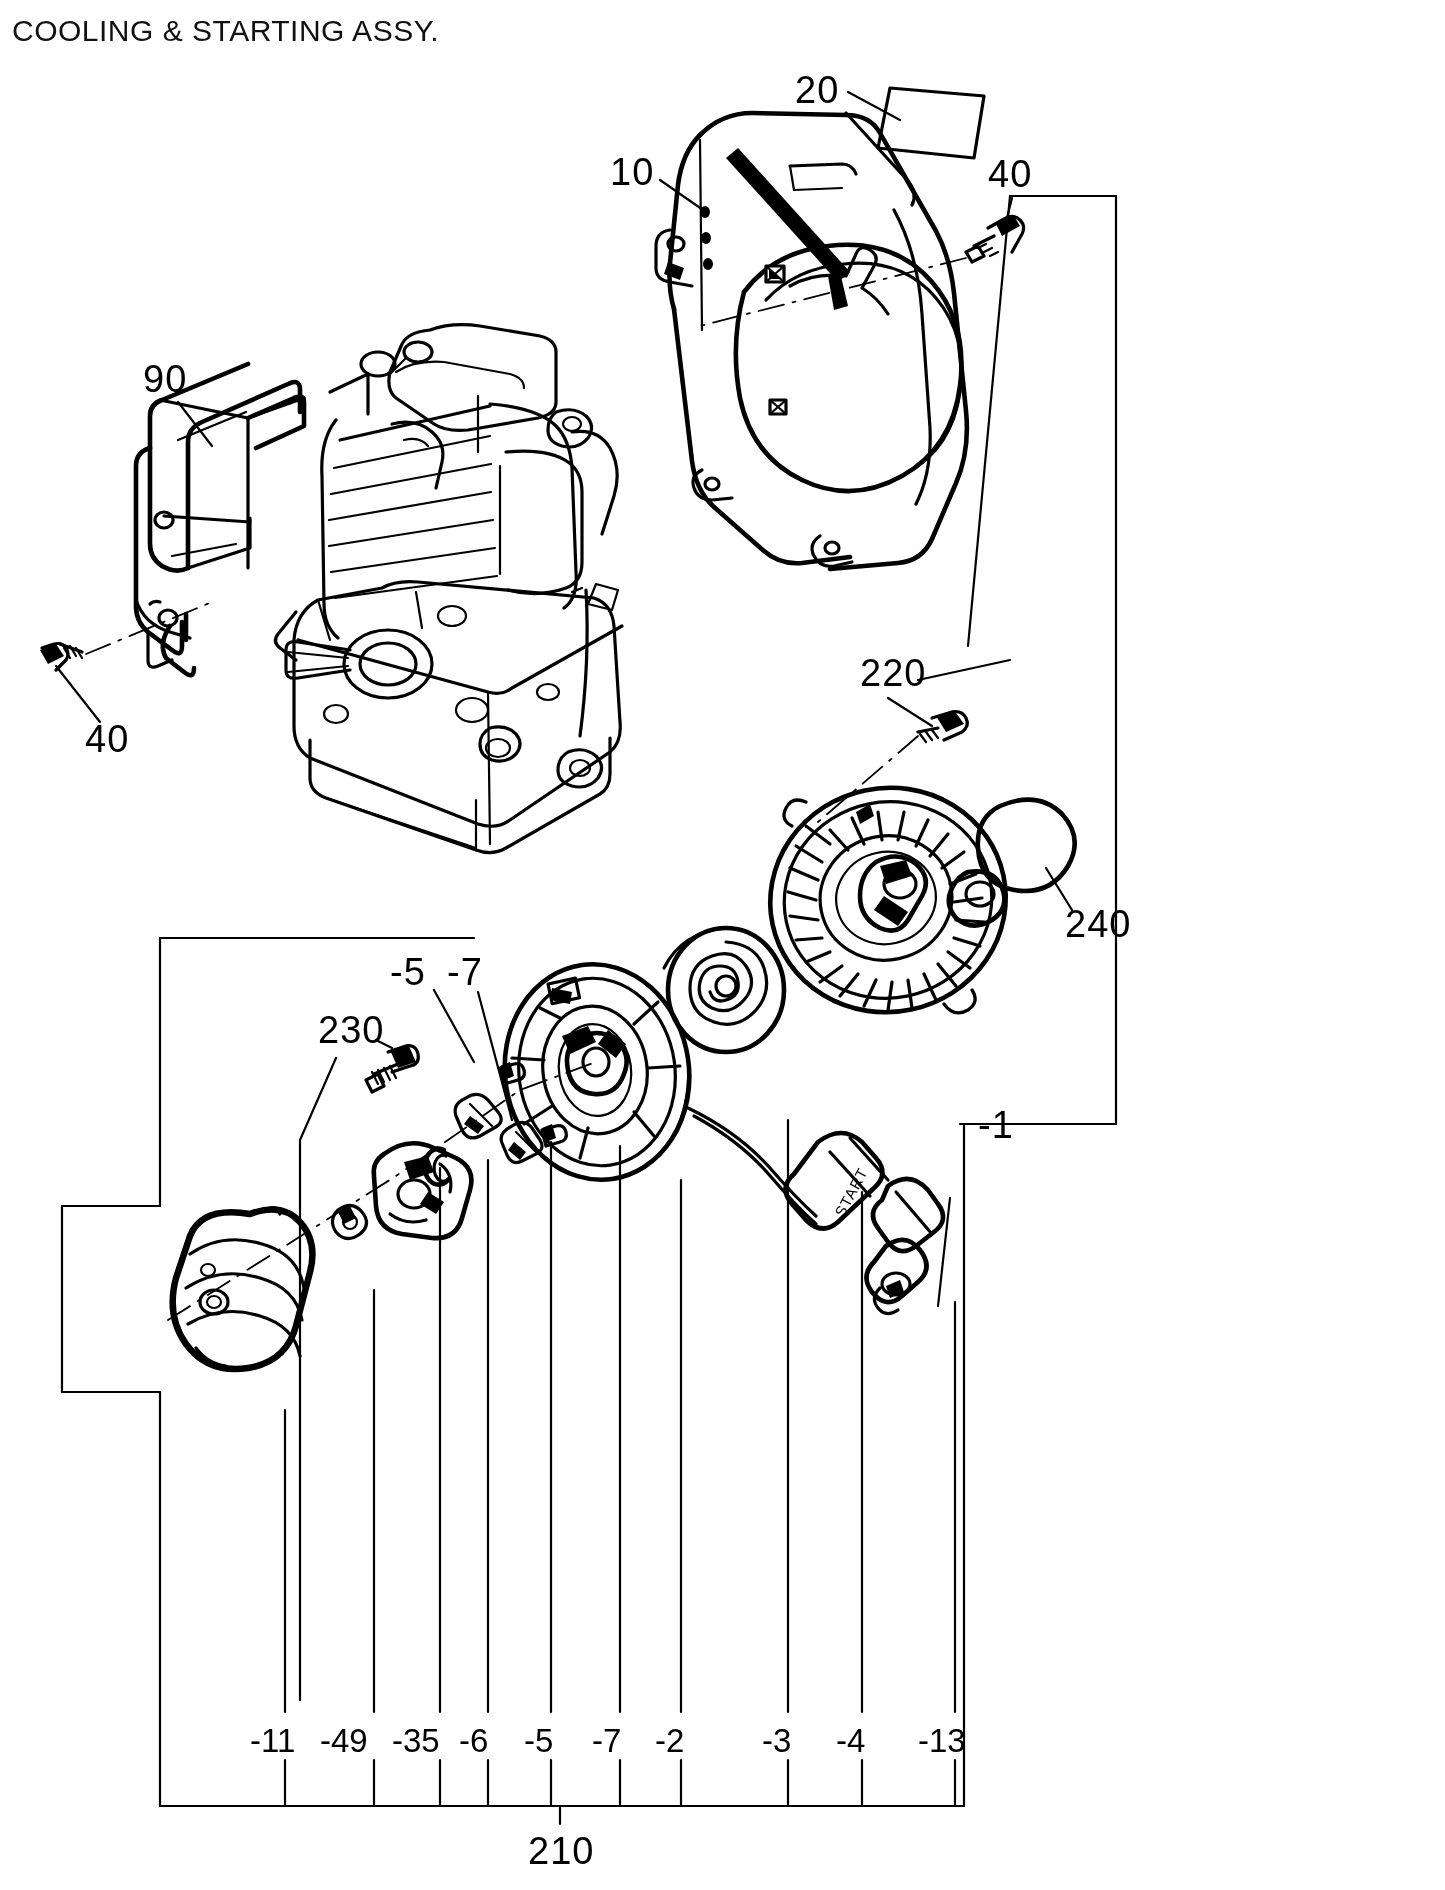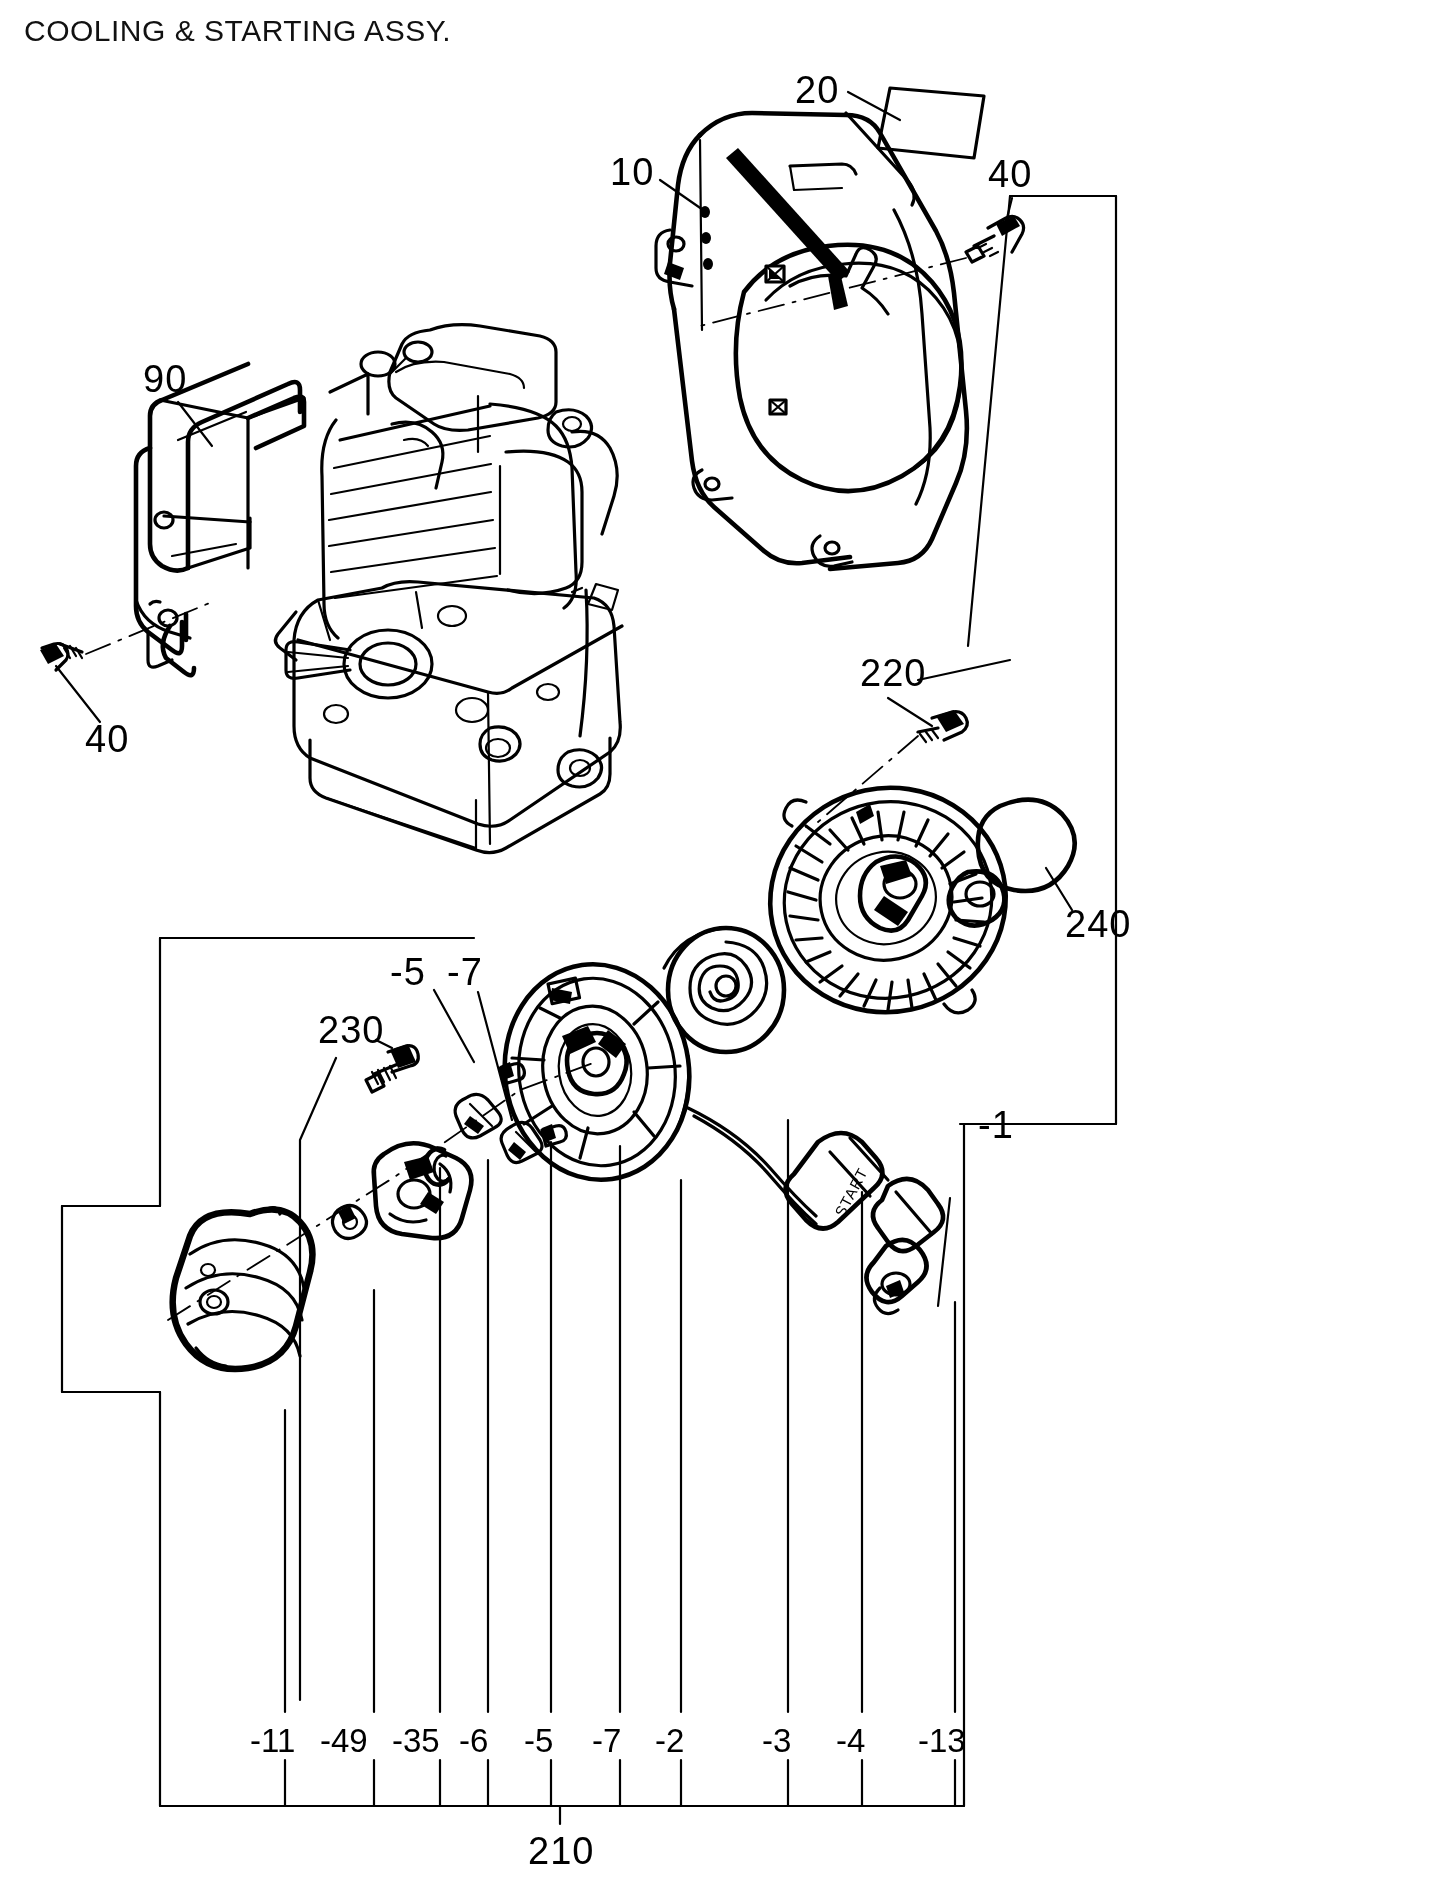--- a/index.html
+++ b/index.html
@@ -16,21 +16,21 @@
     position: relative;
   }
   #page {
     position: relative;
     width: 1445px;
     height: 1890px;
     background: #ffffff;
   }
   #title {
     position: absolute;
-    left: 24px;
+    left: 12px;
     top: 14px;
     font-size: 30px;
     letter-spacing: 0.5px;
     font-family: "Liberation Sans", sans-serif;
     color: #111111;
     white-space: nowrap;
   }
   svg#diagram {
     position: absolute;
     left: 0;

